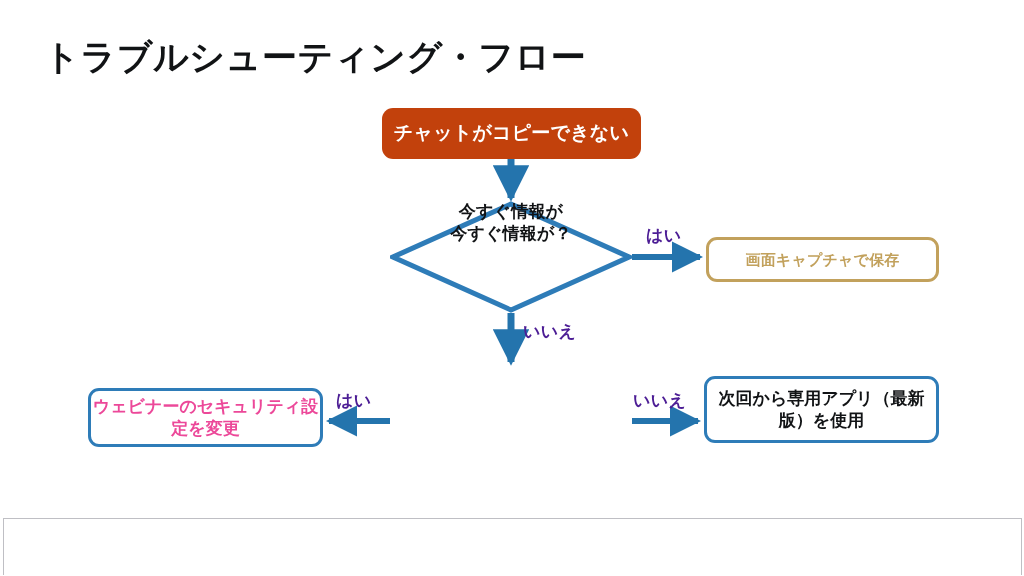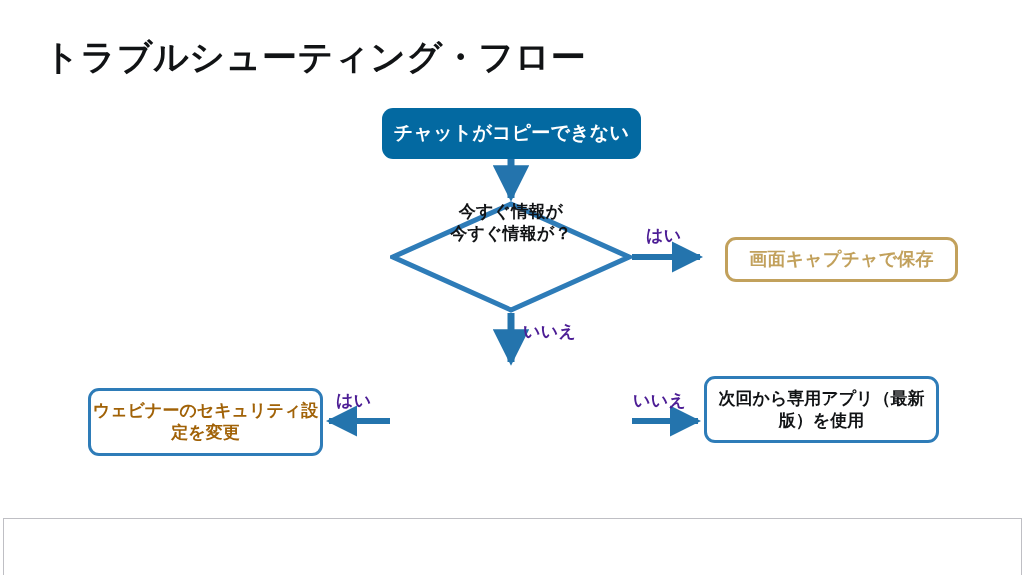--- a/index.html
+++ b/index.html
@@ -57,21 +57,21 @@
     font-weight: bold;
     line-height: 1.28;
   }
 
   
   #node-start {
     left: 382px;
     top: 108px;
     width: 259px;
     height: 51px;
-    background: #0369a1;
+    background: #c2410c;
     border-radius: 11px;
     color: #ffffff;
     font-size: 19px;
     letter-spacing: 0.2px;
   }
 
   
   .diamond-wrap {
     position: absolute;
   }
@@ -115,31 +115,30 @@
     border-radius: 11px;
     background: #ffffff;
   }
   #node-outcome-capture {
     left: 706px;
     top: 237px;
     width: 233px;
     height: 45px;
     border: 3px solid #c2a15c;
     color: #c2a15c;
-    font-size: 18px;
+    font-size: 15px;
     letter-spacing: 0.2px;
-    margin-left: 19px;
   }
   #node-outcome-security {
     left: 88px;
     top: 388px;
     width: 235px;
-    height: 68px;
+    height: 59px;
     border: 3px solid #2e7cb8;
-    color: #a16207;
+    color: #ec4899;
     font-size: 17px;
   }
   #node-outcome-app {
     left: 704px;
     top: 376px;
     width: 235px;
     height: 67px;
     border: 3px solid #2e7cb8;
     color: #111315;
     font-size: 17px;

